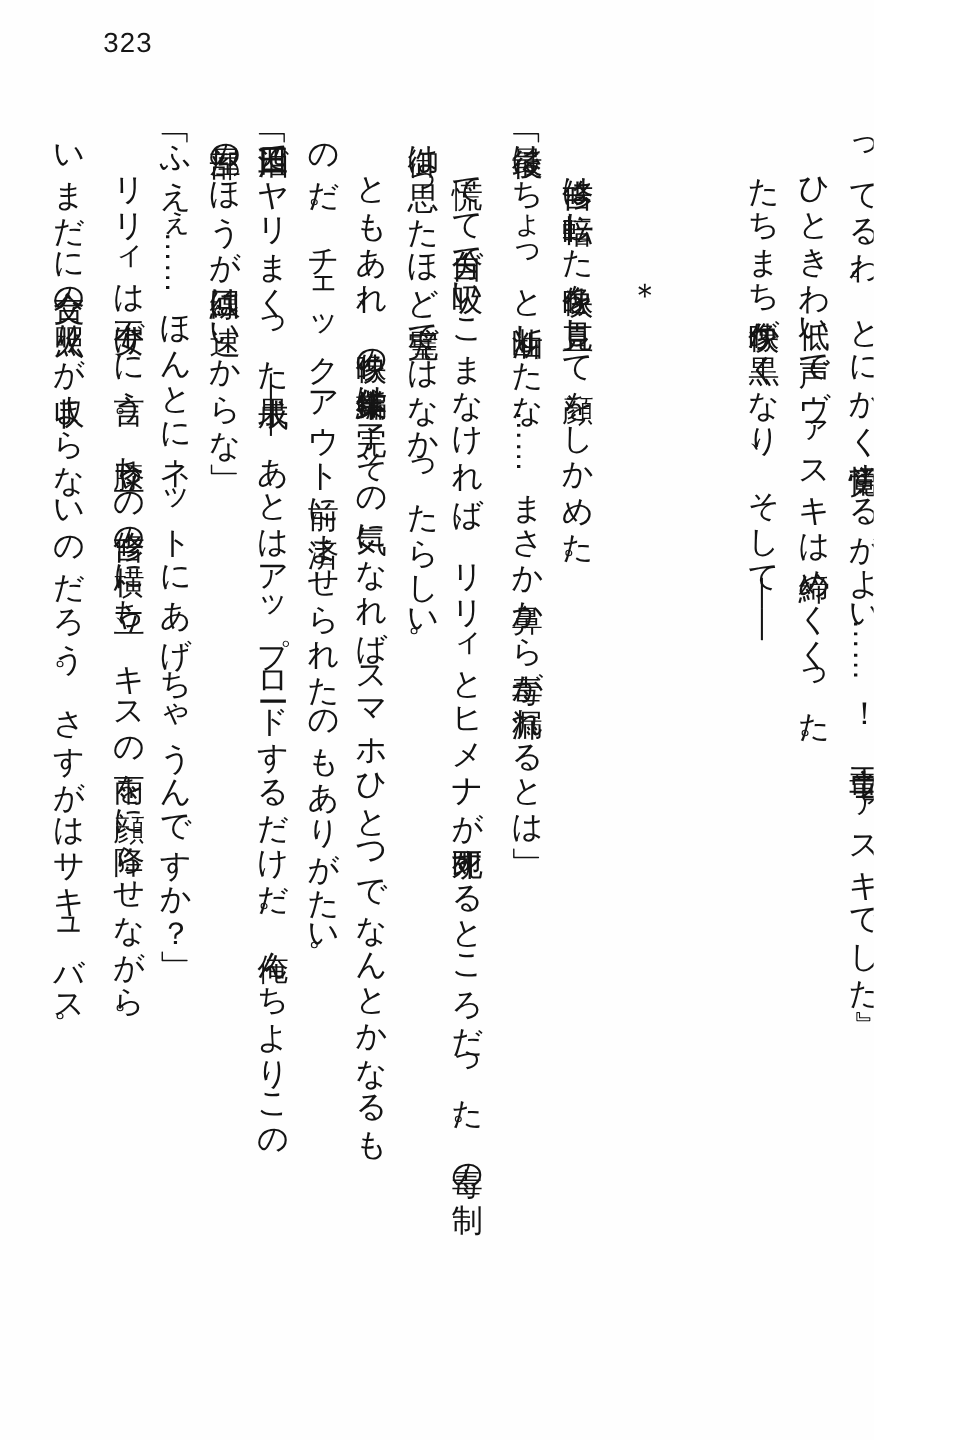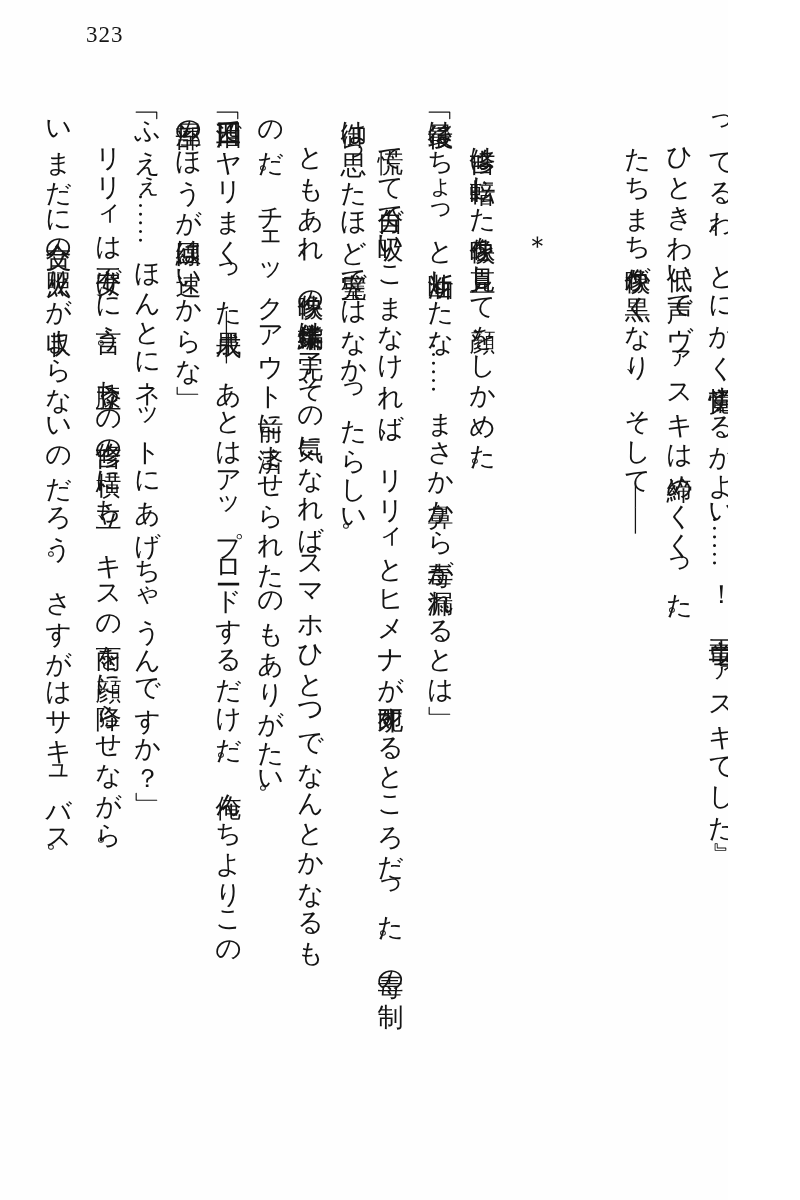--- a/index.html
+++ b/index.html
@@ -6,21 +6,21 @@
     margin: 0;
     padding: 0;
     background: #ffffff;
   }
   .page {
     position: relative;
     width: 728px;
     height: 1200px;
     background: #fefefe;
     overflow: hidden;
-    font-family: Liberation Serif, serif;
+    font-family: Liberation Sans, sans-serif;
     color: #1a1a1a;
   }
   .pagenum {
     position: absolute;
     left: 86px;
     top: 22px;
     font-size: 23px;
     letter-spacing: 1px;
     color: #161616;
   }

